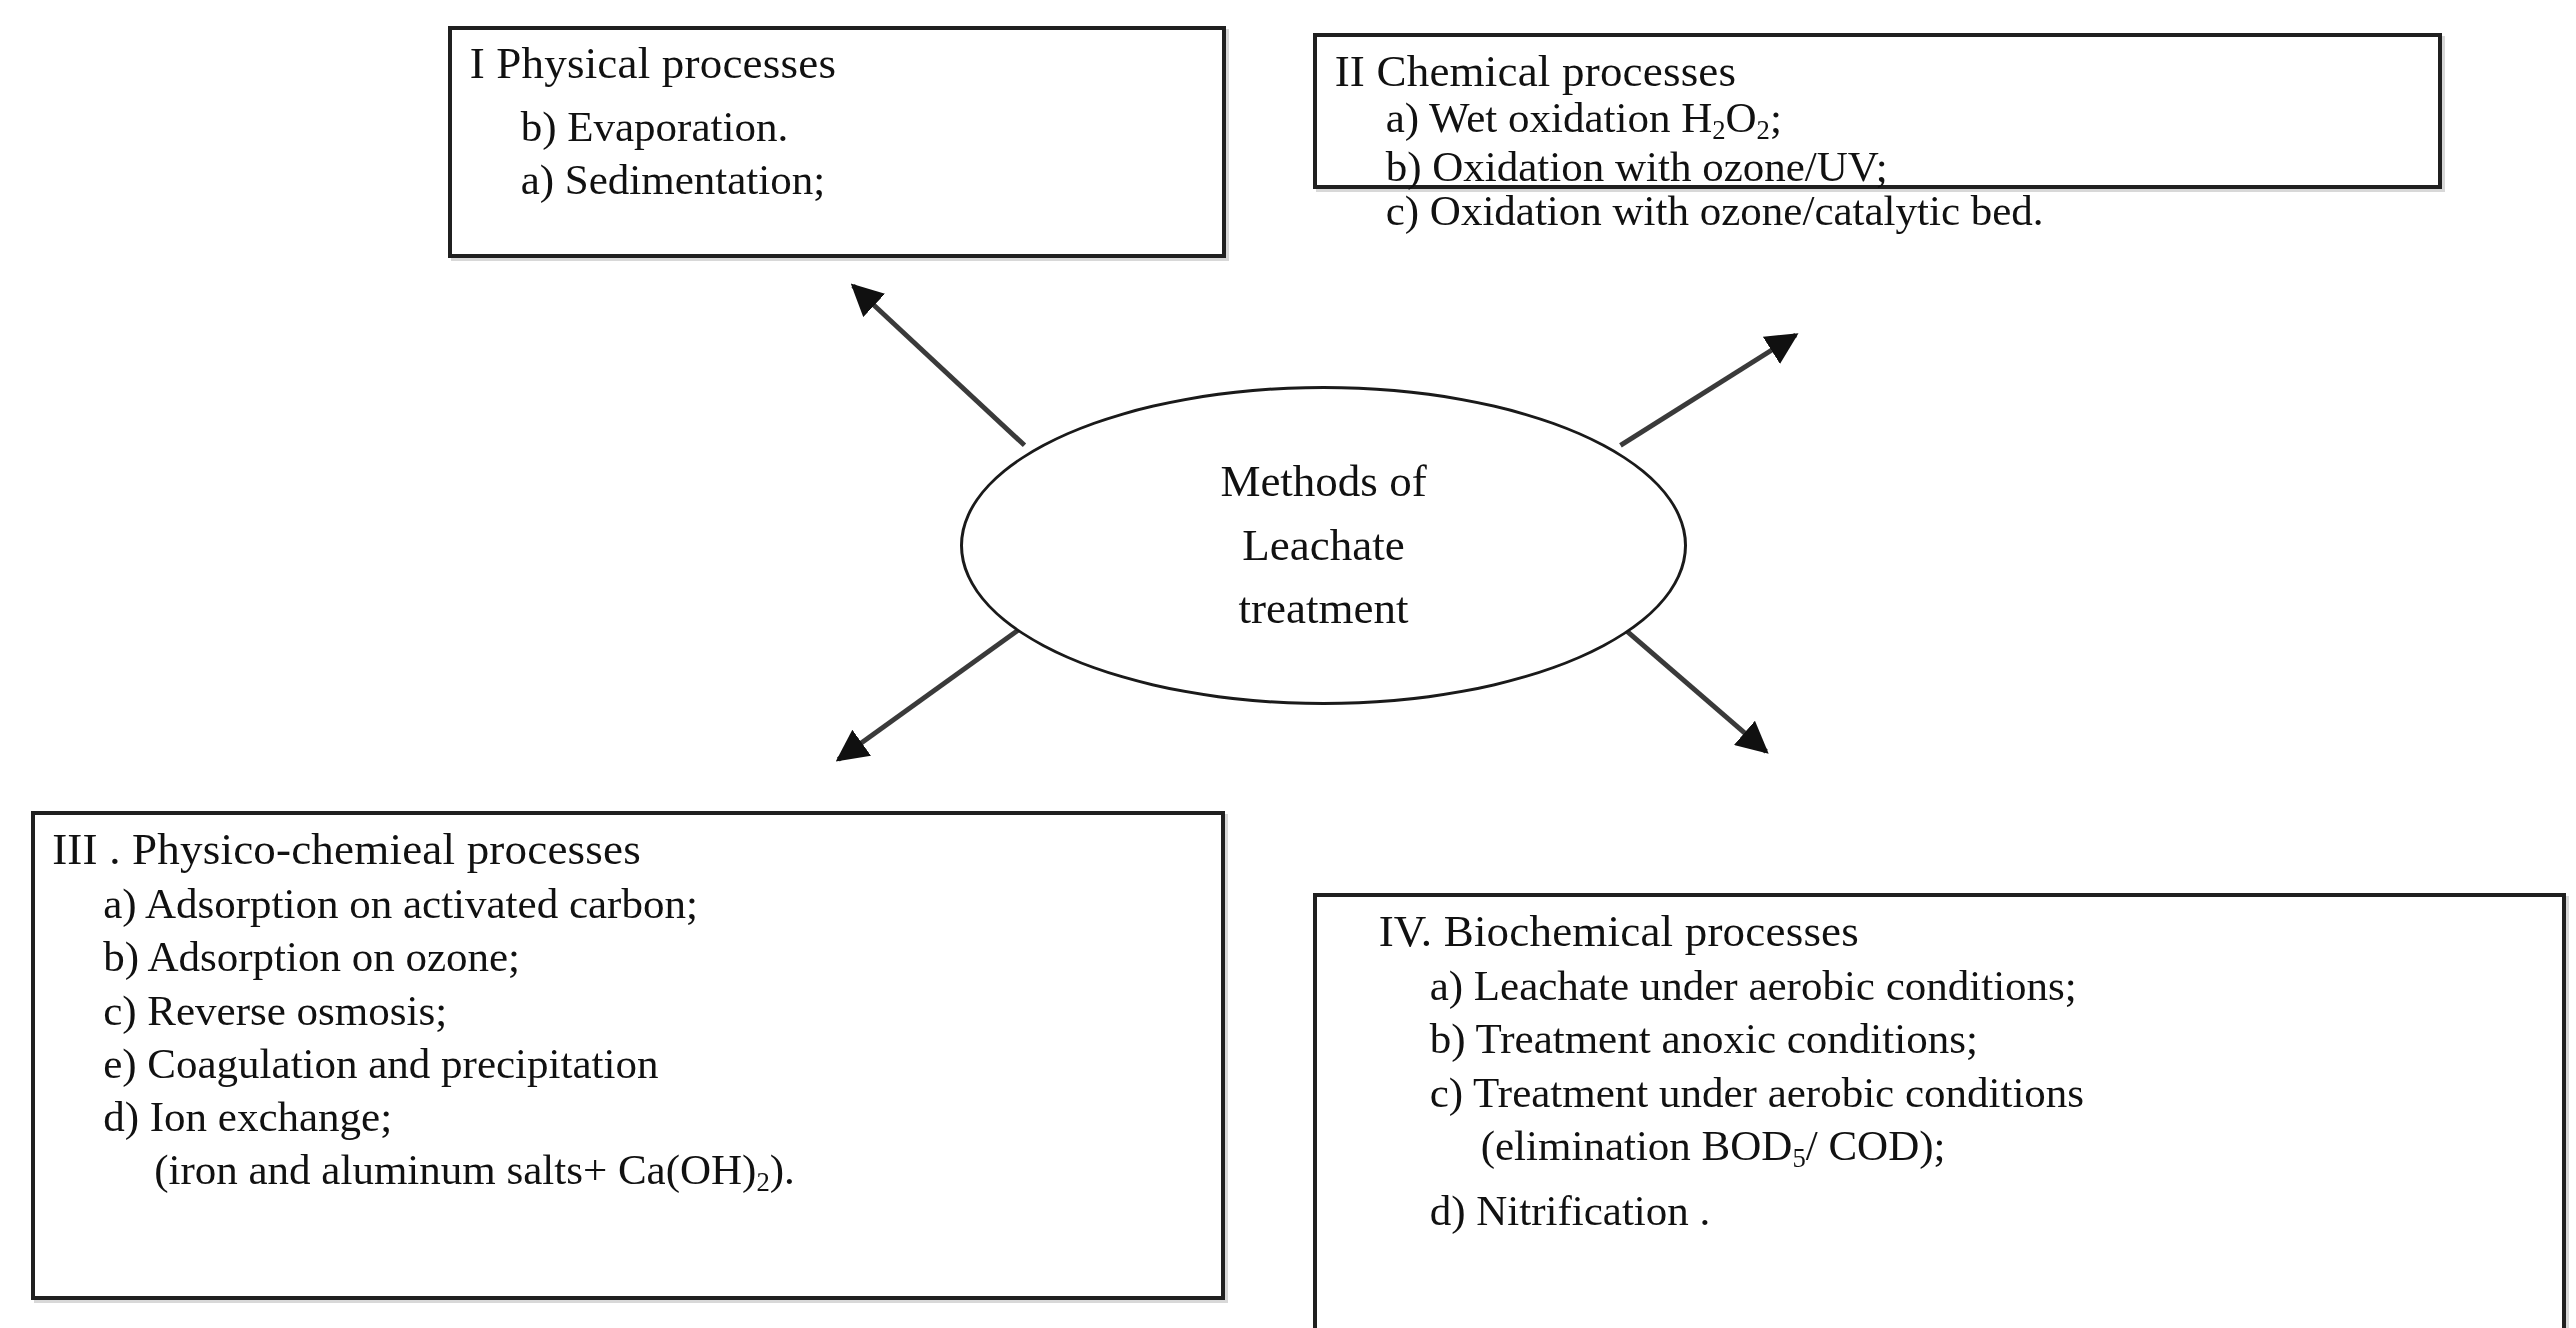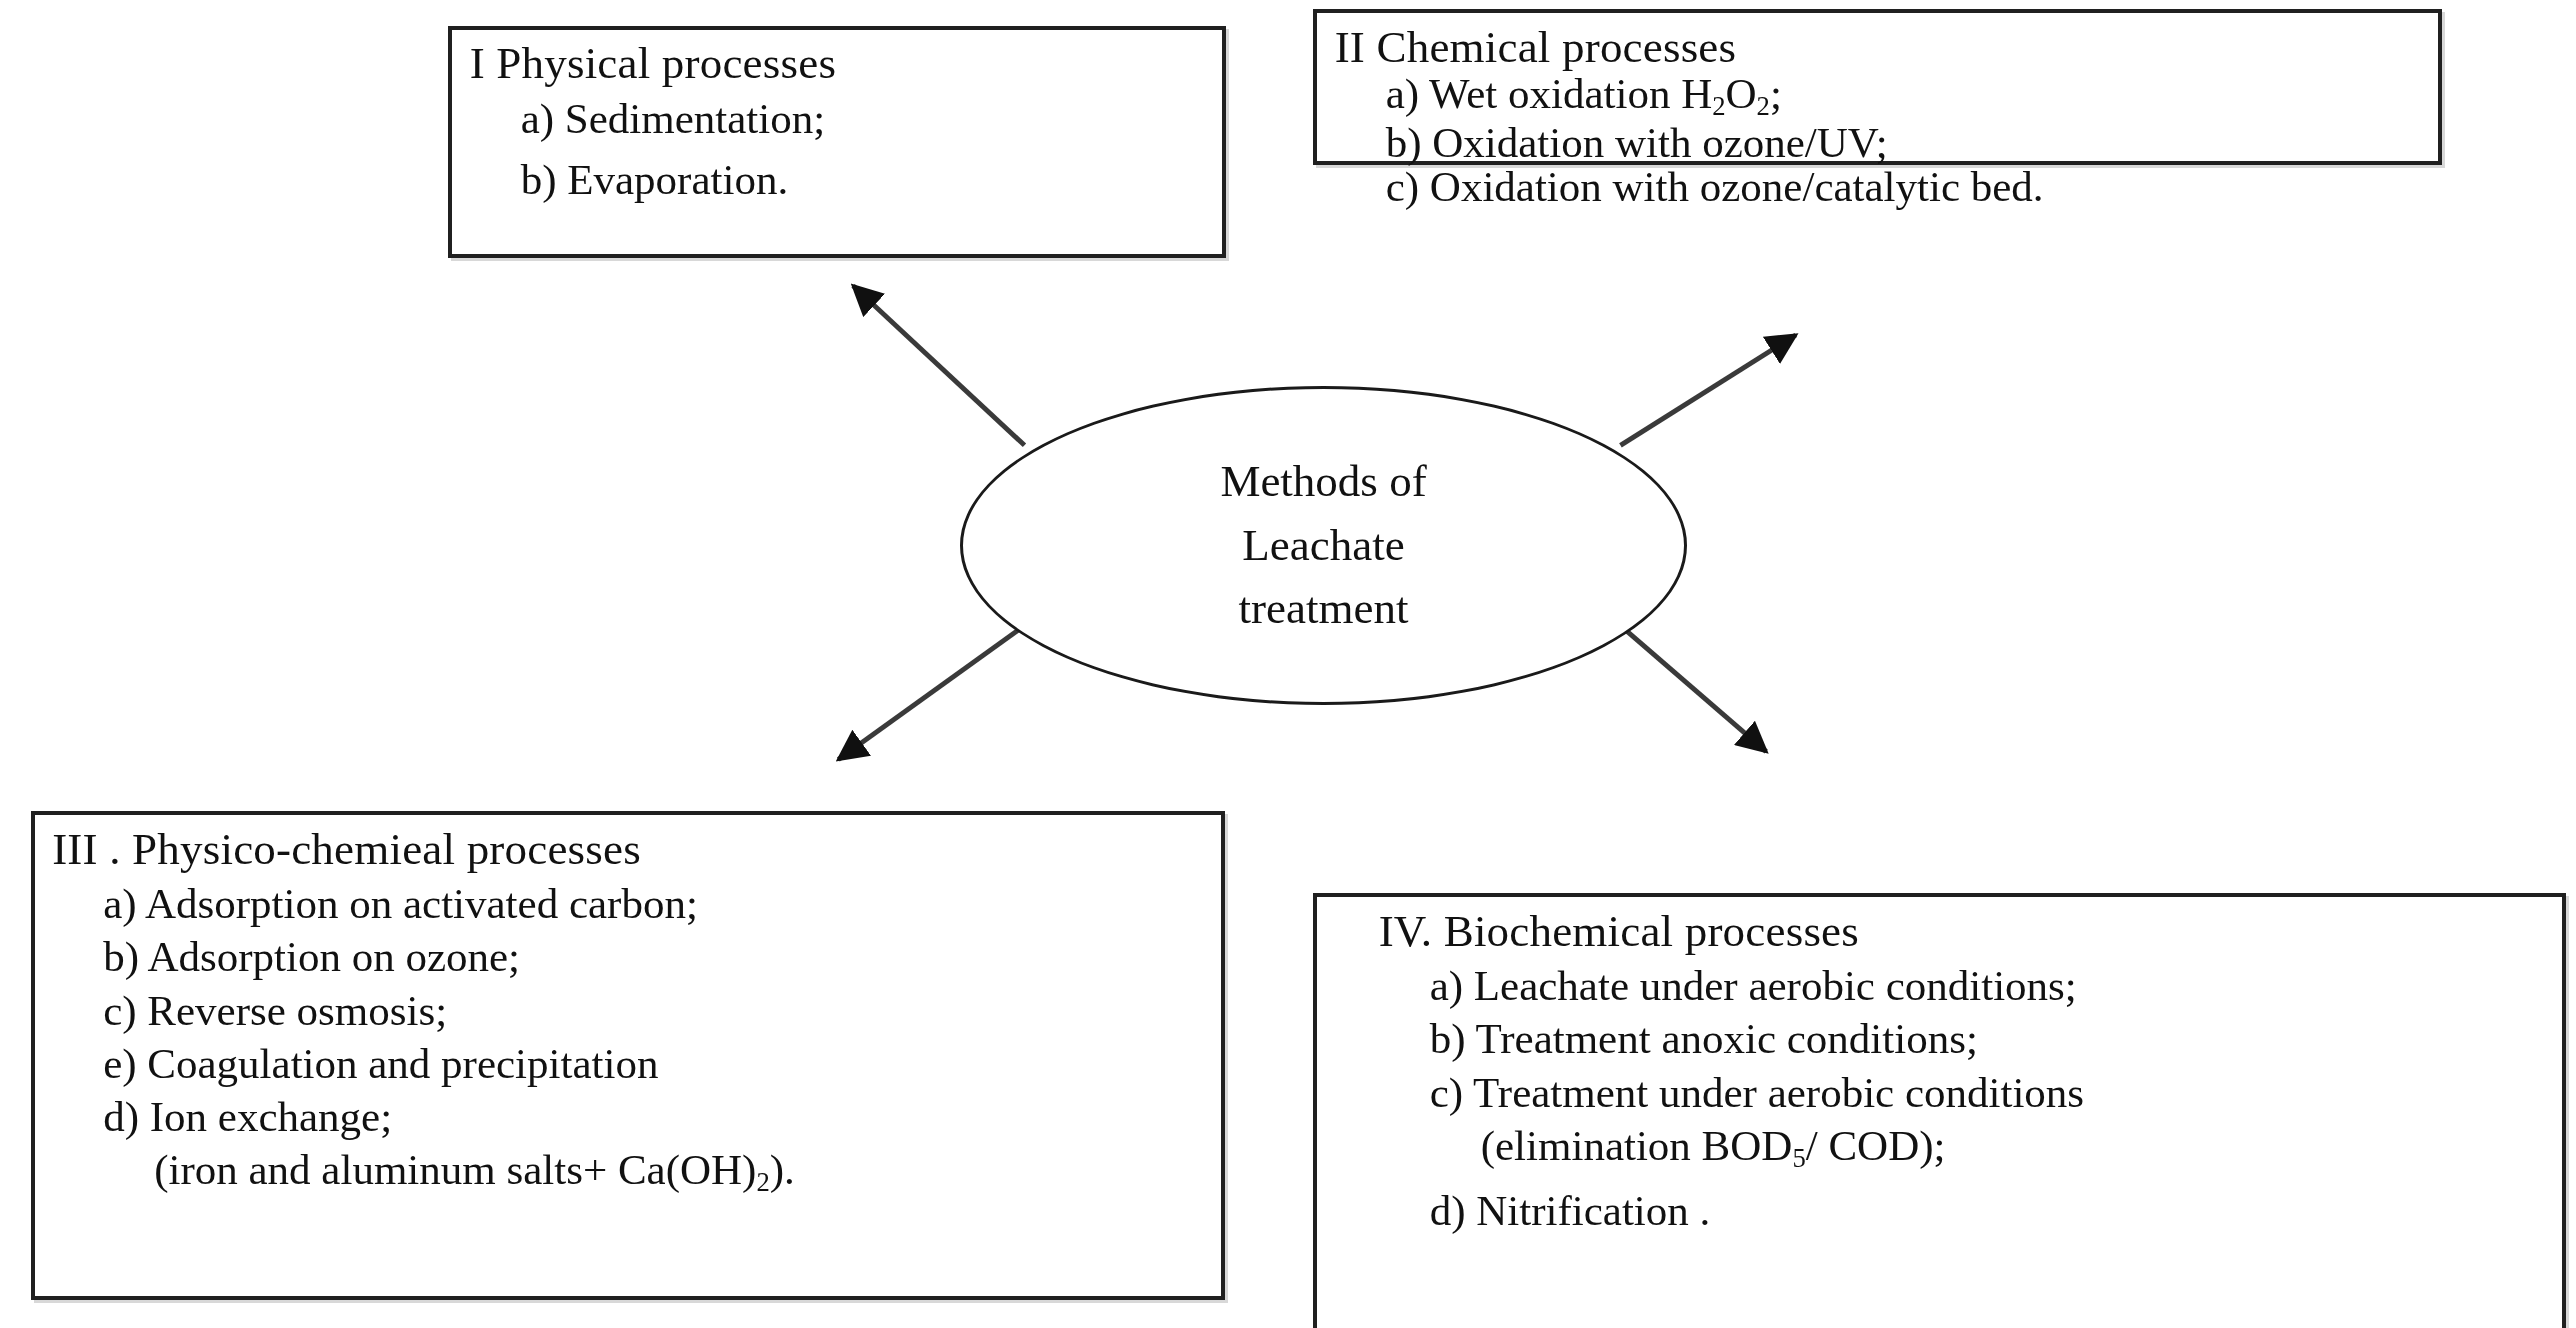--- a/index.html
+++ b/index.html
@@ -46,21 +46,21 @@
   .gap-sm { margin-top: 5.9px; }
   .gap-md { margin-top: 13.8px; }
 
   sub {
     font-size: 0.62em;
     vertical-align: -0.28em;
   }
 
   
   #box-physical  { left: 448px;  top: 25.6px;   width: 778px;  height: 232px; }
-  #box-chemical  { left: 1313px; top: 9px;   width: 1129px; height: 156px; }
+  #box-chemical  { left: 1313px; top: 33px;   width: 1129px; height: 156px; }
   #box-physchem  { left: 30.5px;   top: 794px;  width: 1194px; height: 489px; margin-top: 17px; }
   #box-biochem   { left: 1313px; top: 893px;  width: 1253px; height: 445px; padding-left: 44px; }
 
   
   #ellipse {
     position: absolute;
     left: 960px;
     top: 386px;
     width: 721px;
     height: 313px;
@@ -100,22 +100,22 @@
     </defs>
     <line x1="1040" y1="452" x2="866" y2="290" stroke="#3a3a3a" stroke-width="5" marker-end="url(#ah)"></line>
     <line x1="1645" y1="452" x2="1823" y2="340" stroke="#3a3a3a" stroke-width="5" marker-end="url(#ah)"></line>
     <line x1="1040" y1="635" x2="851" y2="771" stroke="#3a3a3a" stroke-width="5" marker-end="url(#ah)"></line>
     <line x1="1645" y1="635" x2="1793" y2="763" stroke="#3a3a3a" stroke-width="5" marker-end="url(#ah)"></line>
   </svg>
 
   <div class="box" id="box-physical">
     <div class="box-inner">
       <div class="title-line">I  Physical processes</div>
+      <div class="item-line gap-md">b) Evaporation.</div>
       <div class="item-line gap-sm">a)  Sedimentation;</div>
-      <div class="item-line gap-md">b) Evaporation.</div>
     </div>
   </div>
 
   <div class="box" id="box-chemical">
     <div class="box-inner">
       <div class="title-line">II  Chemical processes</div>
       <div class="item-line tight">a)  Wet oxidation  H<sub>2</sub>O<sub>2</sub>;</div>
       <div class="item-line tight">b)  Oxidation with ozone/UV;</div>
       <div class="item-line tight">c)  Oxidation with  ozone/catalytic bed.</div>
     </div>

